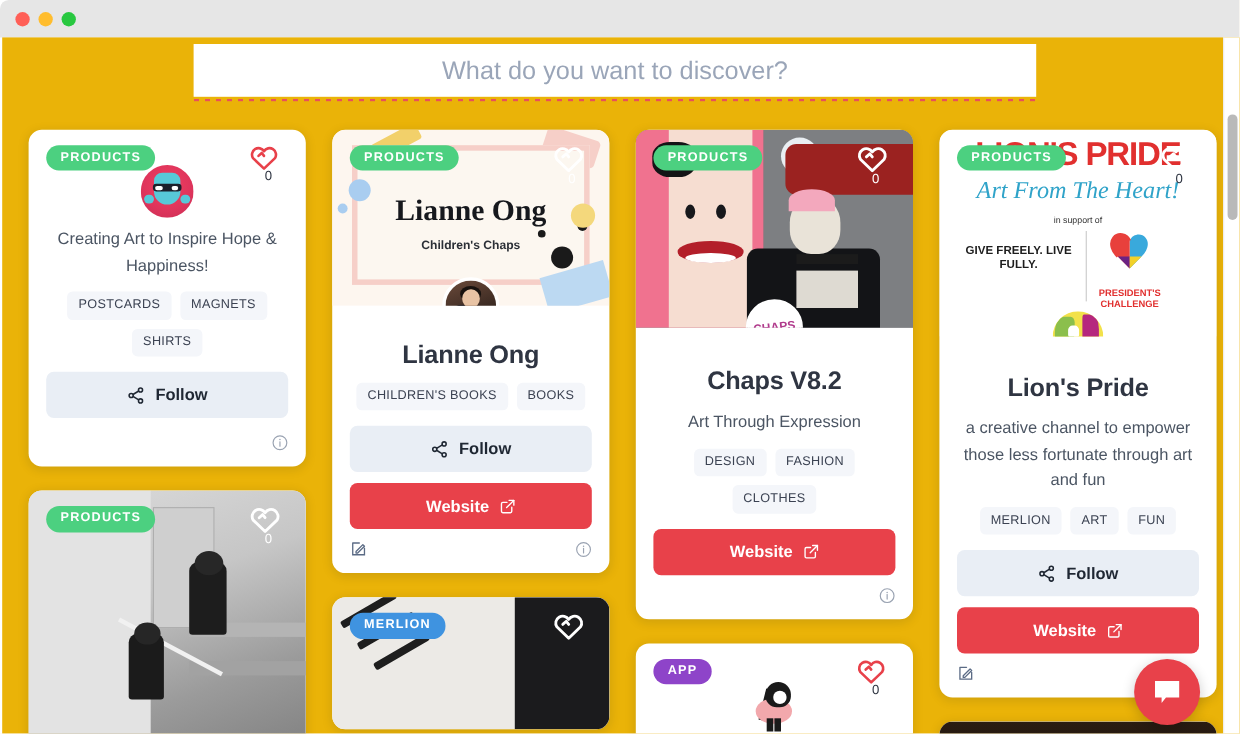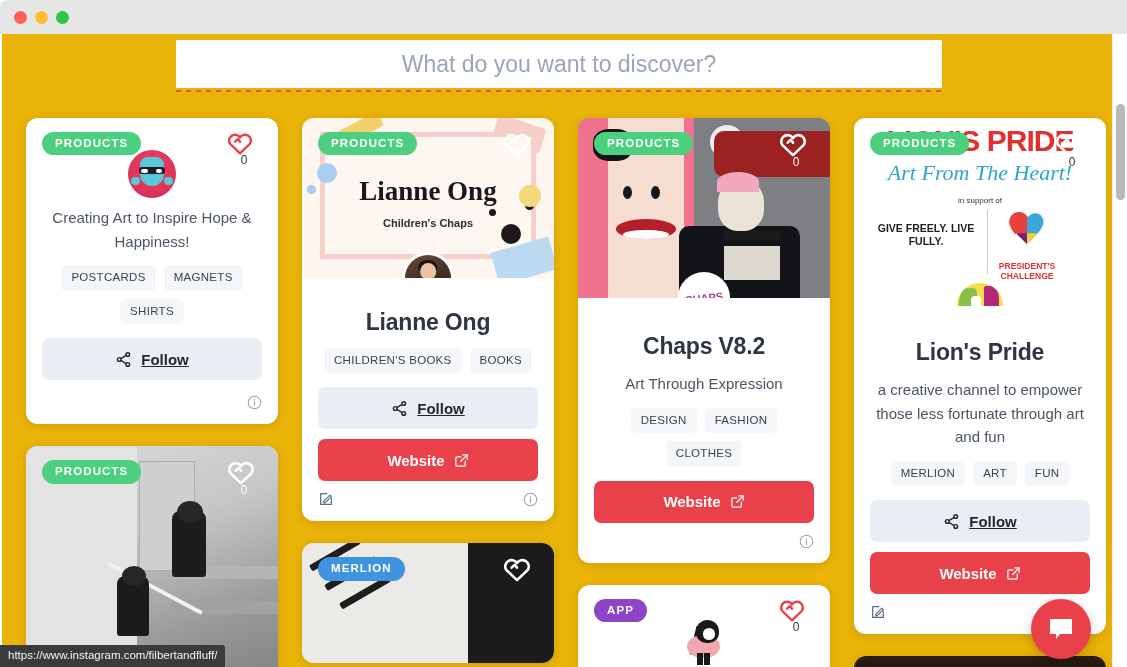--- a/index.html
+++ b/index.html
@@ -113,21 +113,21 @@
     border-radius: 5px; padding: 7px 10px;
     font-size: 11.5px; letter-spacing:.3px; line-height:1;
   }
 
   .btn {
     display:flex; align-items:center; justify-content:center; gap:9px;
     width:100%; height:42px; border:none; border-radius:7px;
     font-size:15px; font-weight:700; cursor:pointer;
     font-family:"Liberation Sans", sans-serif;
   }
-  .btn-follow { background:#e9eef5; color:#1f2733; margin-bottom:10px;text-decoration:underline; }
+  .btn-follow { background:#e9eef5; color:#1f2733; margin-bottom:10px; }
   .btn-website { background:#e8414a; color:#ffffff;text-align:right; }
 
   .card-foot { position:relative; height:20px; margin-top:6px; }
   .foot-edit { position:absolute; left:0; bottom:0; }
   .foot-info { position:absolute; right:0; bottom:0; }
 
   svg { display:block; }
 
   
   .chat-fab {
@@ -649,15 +649,14 @@
         <path d="M3 3h22v15H13l-4 5v-5H3z" fill="#ffffff"></path>
       </svg>
     </div>
 
   </div>
 
   <div class="scrollbar-track">
     <div class="scrollbar-thumb"></div>
   </div>
 
-  <div class="statusbar">https://www.instagram.com/filbertandfluff/</div>
 
 </div>
 
 </body></html>

